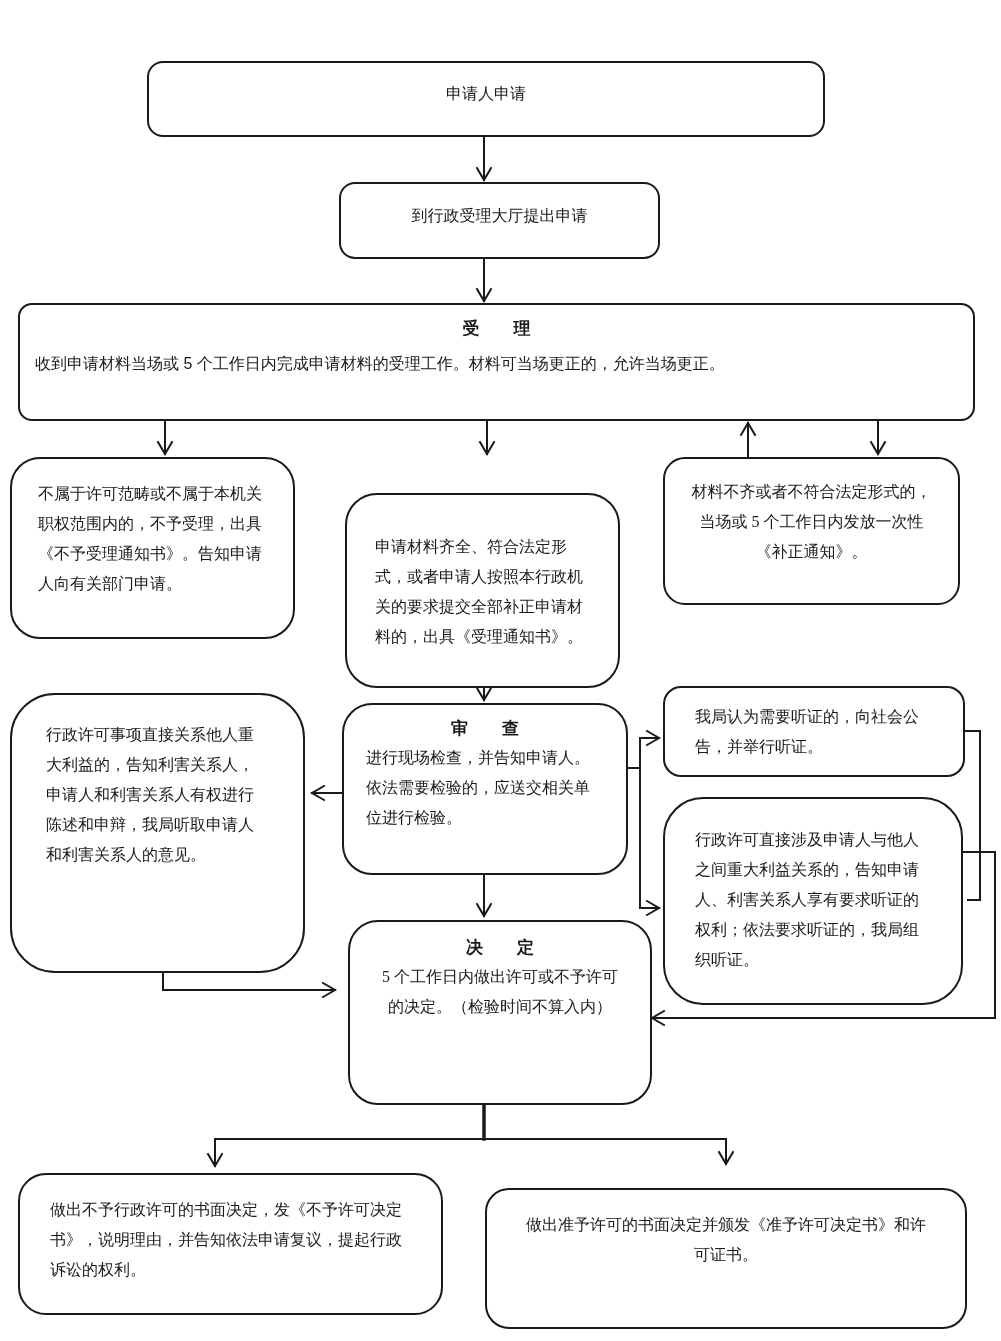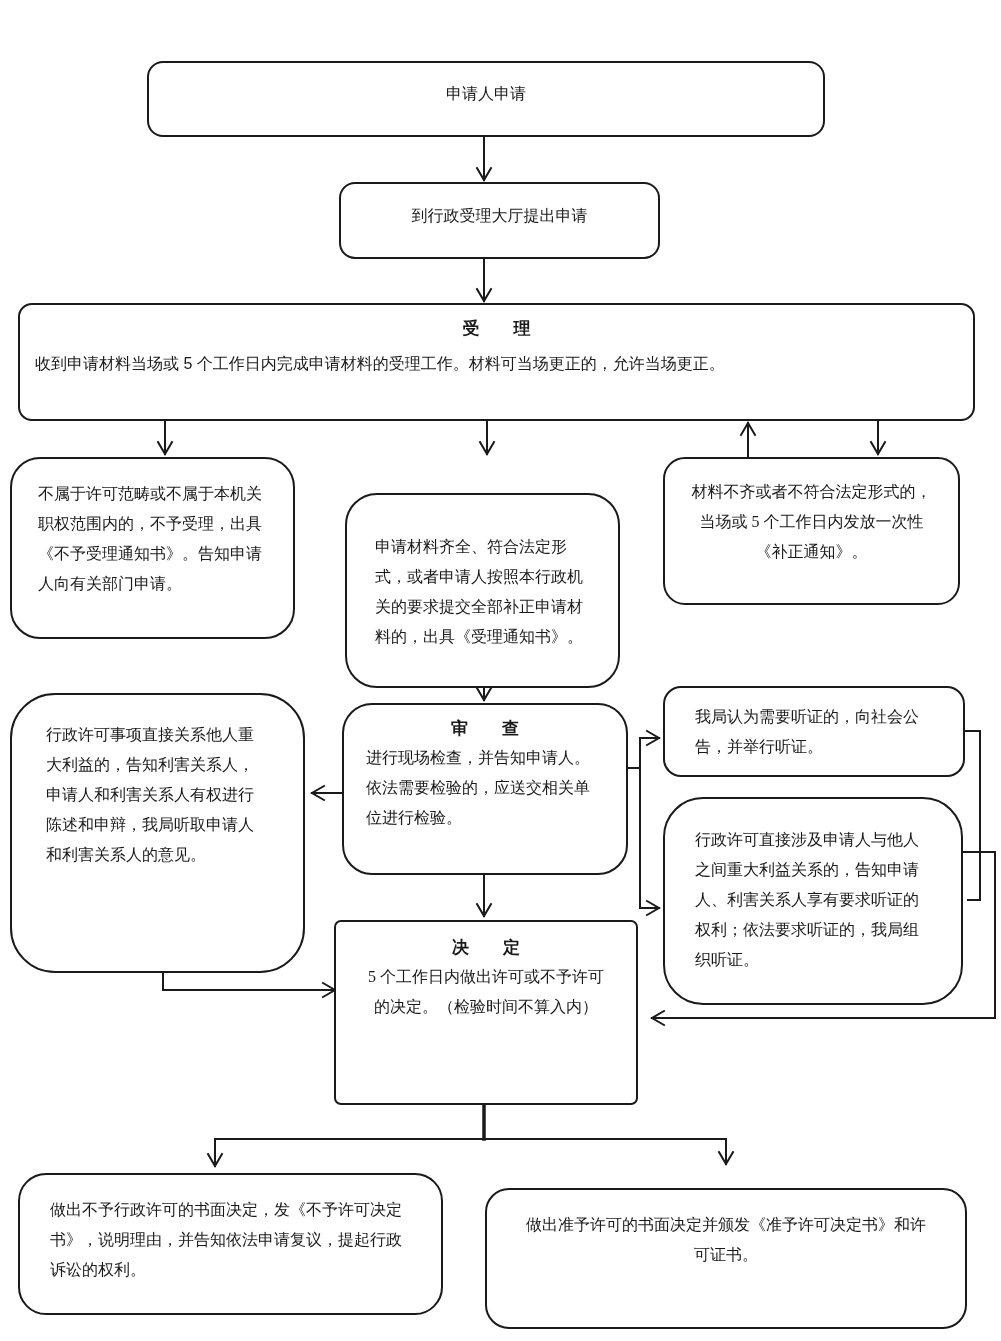--- a/index.html
+++ b/index.html
@@ -31,21 +31,21 @@
   .n-accept     {left:18px;  top:303px; width:957px; height:118px; border-radius:14px; padding:12px 15px 0;}
   .n-accept .txt{margin-top:8px;}
   .n-reject     {left:10px;  top:457px; width:285px; height:182px; border-radius:30px; padding:20px 26px 0;}
   .n-complete   {left:345px; top:457px; width:275px; height:195px; border-radius:32px; padding:37px 28px 0;margin-top:36px;}
   .n-incomplete {left:663px; top:457px; width:297px; height:148px; border-radius:22px; padding:18px 20px 0;}
   .n-review     {left:342px; top:703px; width:286px; height:172px; border-radius:30px; padding:12px 22px 0;}
   .n-review .txt{margin-top:2px;}
   .n-stakeholder{left:10px;  top:693px; width:295px; height:280px; border-radius:45px; padding:25px 34px 0;}
   .n-hearing-public {left:663px; top:686px; width:302px; height:91px;  border-radius:18px; padding:14px 30px 0;}
   .n-hearing-request{left:663px; top:797px; width:300px; height:208px; border-radius:40px; padding:26px 30px 0;}
-  .n-decision   {left:334px; top:920px; width:304px; height:185px; border-radius:7px; padding:14px 26px 0;}
+  .n-decision   {left:348px; top:920px; width:304px; height:185px; border-radius:30px; padding:14px 26px 0;}
   .n-decision .txt{margin-top:2px;}
   .n-deny       {left:18px;  top:1173px; width:425px; height:142px; border-radius:28px; padding:20px 30px 0;}
   .n-grant      {left:485px; top:1188px; width:482px; height:141px; border-radius:24px; padding:20px 34px 0;}
 </style>
 </head>
 <body>
 
 <div class="canvas">
 
   <svg class="connectors" viewBox="0 0 1001 1341" xmlns="http://www.w3.org/2000/svg" aria-hidden="true">

